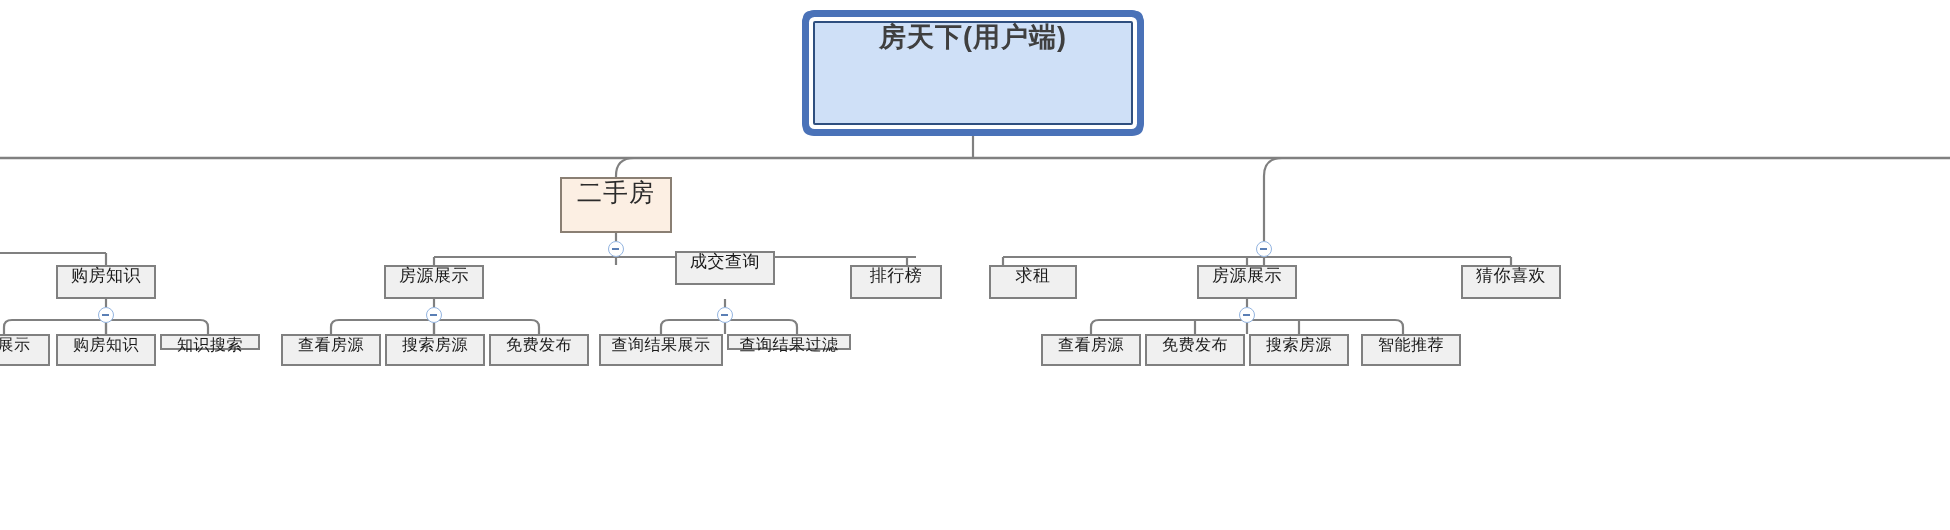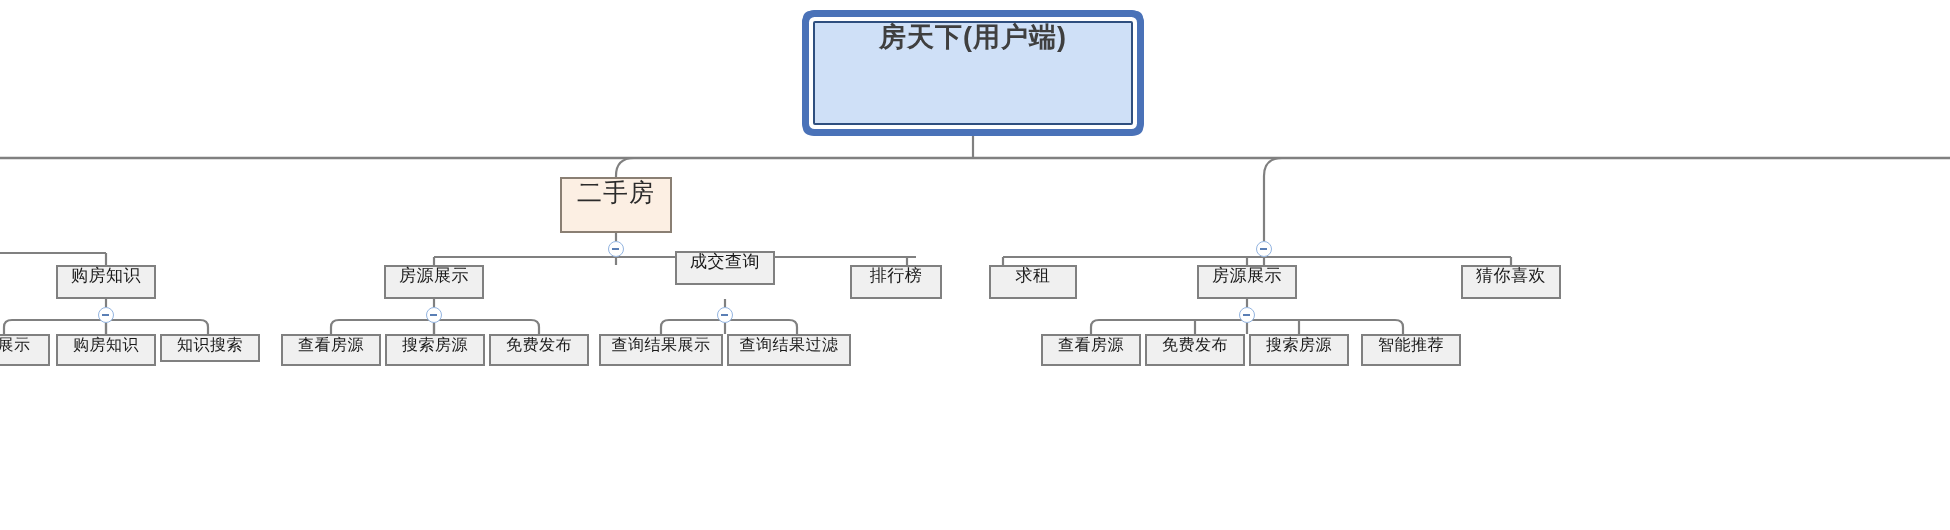--- a/index.html
+++ b/index.html
@@ -213,38 +213,38 @@
   <div class="node lvl2" style="left:1461px; top:265px; width:100px; height:34px;">
     <span>猜你喜欢</span>
   </div>
 
   <div class="node leaf" style="left:-22px; top:334px; width:72px; height:32px;">
     <span>展示</span>
   </div>
   <div class="node leaf" style="left:56px; top:334px; width:100px; height:32px;">
     <span>购房知识</span>
   </div>
-  <div class="node leaf" style="left:160px; top:334px; width:100px; height:28px;">
+  <div class="node leaf" style="left:160px; top:334px; width:100px; height:16px;">
     <span>知识搜索</span>
   </div>
 
   <div class="node leaf" style="left:281px; top:334px; width:100px; height:32px;">
     <span>查看房源</span>
   </div>
   <div class="node leaf" style="left:385px; top:334px; width:100px; height:32px;">
     <span>搜索房源</span>
   </div>
   <div class="node leaf" style="left:489px; top:334px; width:100px; height:32px;">
     <span>免费发布</span>
   </div>
 
   <div class="node leaf" style="left:599px; top:334px; width:124px; height:32px;">
     <span>查询结果展示</span>
   </div>
-  <div class="node leaf" style="left:727px; top:334px; width:124px; height:32px;">
+  <div class="node leaf" style="left:727px; top:334px; width:124px; height:16px;">
     <span>查询结果过滤</span>
   </div>
 
   <div class="node leaf" style="left:1041px; top:334px; width:100px; height:32px;">
     <span>查看房源</span>
   </div>
   <div class="node leaf" style="left:1145px; top:334px; width:100px; height:32px;">
     <span>免费发布</span>
   </div>
   <div class="node leaf" style="left:1249px; top:334px; width:100px; height:32px;">

